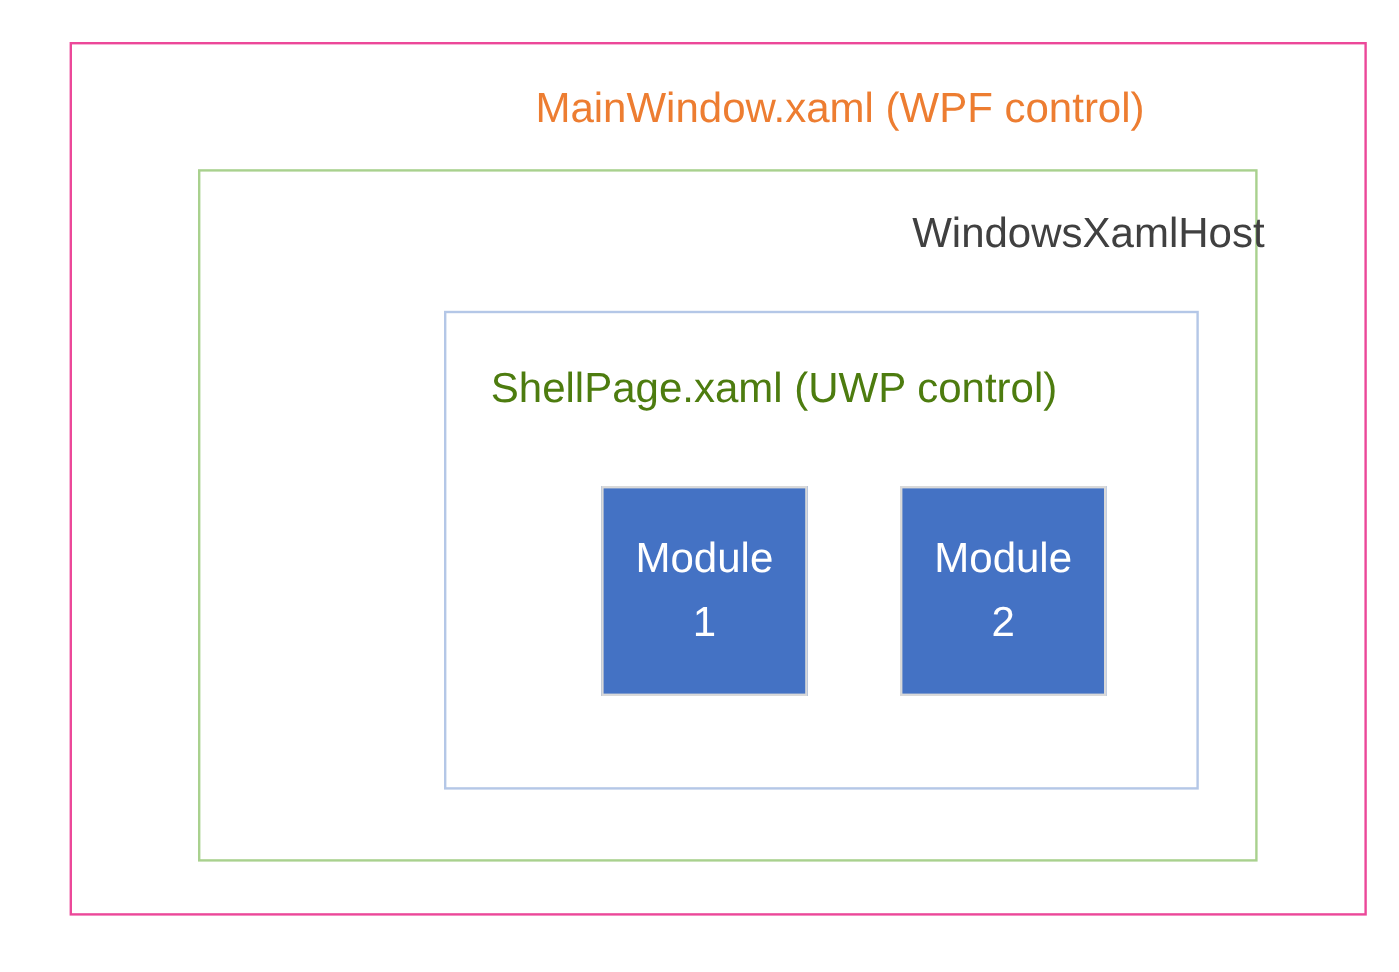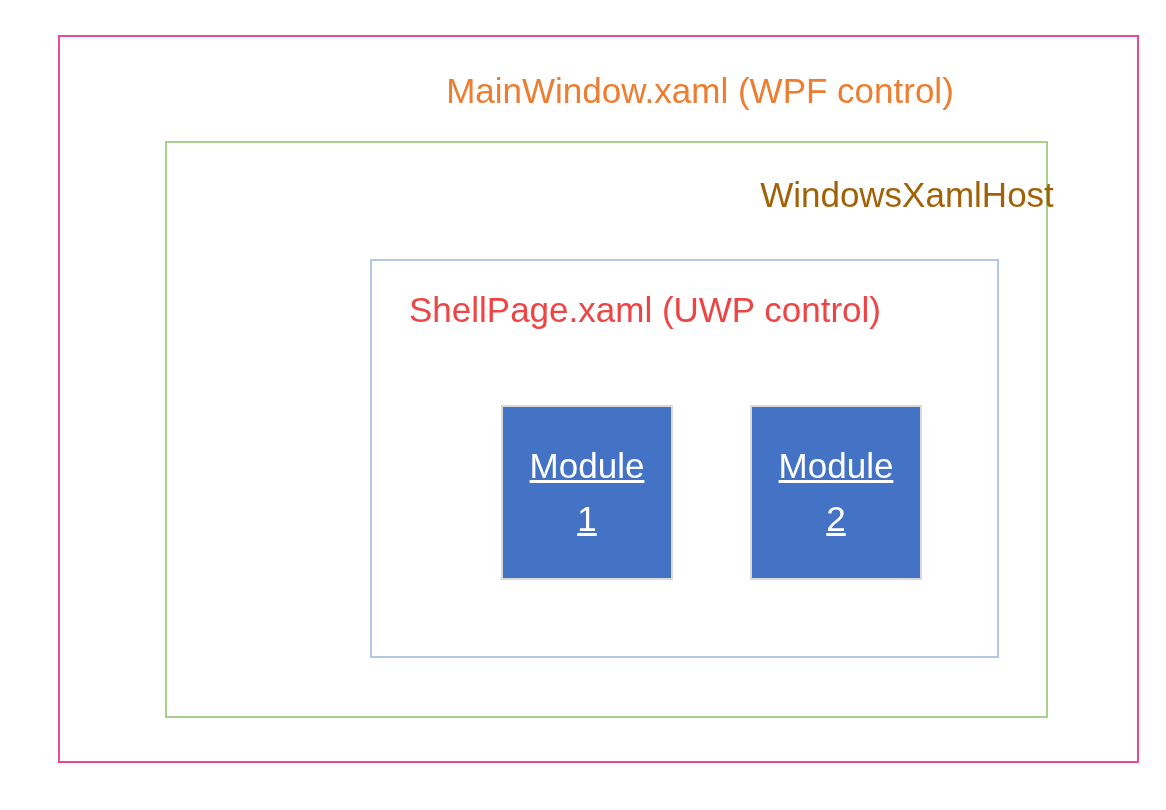--- a/index.html
+++ b/index.html
@@ -51,45 +51,44 @@
   .outer-title {
     left: 340px;
     top: 33px;
     width: 600px;
     color: #ED7D31;
   }
   .host-title {
     left: 540px;
     top: 31px;
     width: 400px;
-    color: #a16207;
+    color: #404040;
   }
   .shell-title {
     left: 23px;
-    top: 28px;
+    top: 42px;
     width: 500px;
-    color: #ef4444;
+    color: #4d7c0f;
   }
   .module {
     position: absolute;
     top: 144px;
     width: 172px;
     height: 175px;
     background: #4472C4;
     border: 2px solid #D9D9D9;
     box-sizing: border-box;
     color: #FFFFFF;
     font-size: 35px;
     line-height: 1.5;
     display: flex;
     flex-direction: column;
     align-items: center;
     justify-content: center;
     text-align: center;
-    text-decoration: underline;
   }
   .module-1 { left: 129px; }
   .module-2 { left: 378px; }
   .module span { display: block; }
 </style>
 </head>
 <body>
 
 <div class="canvas">
 

